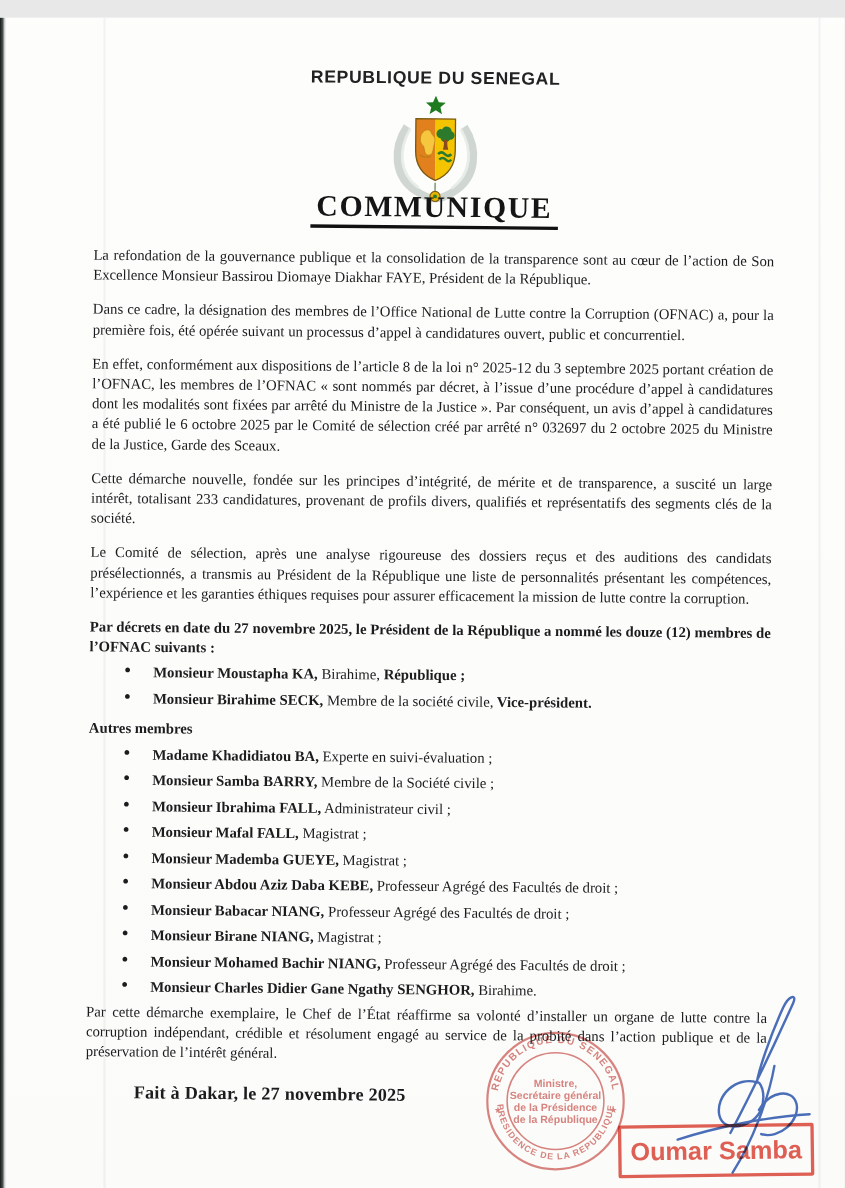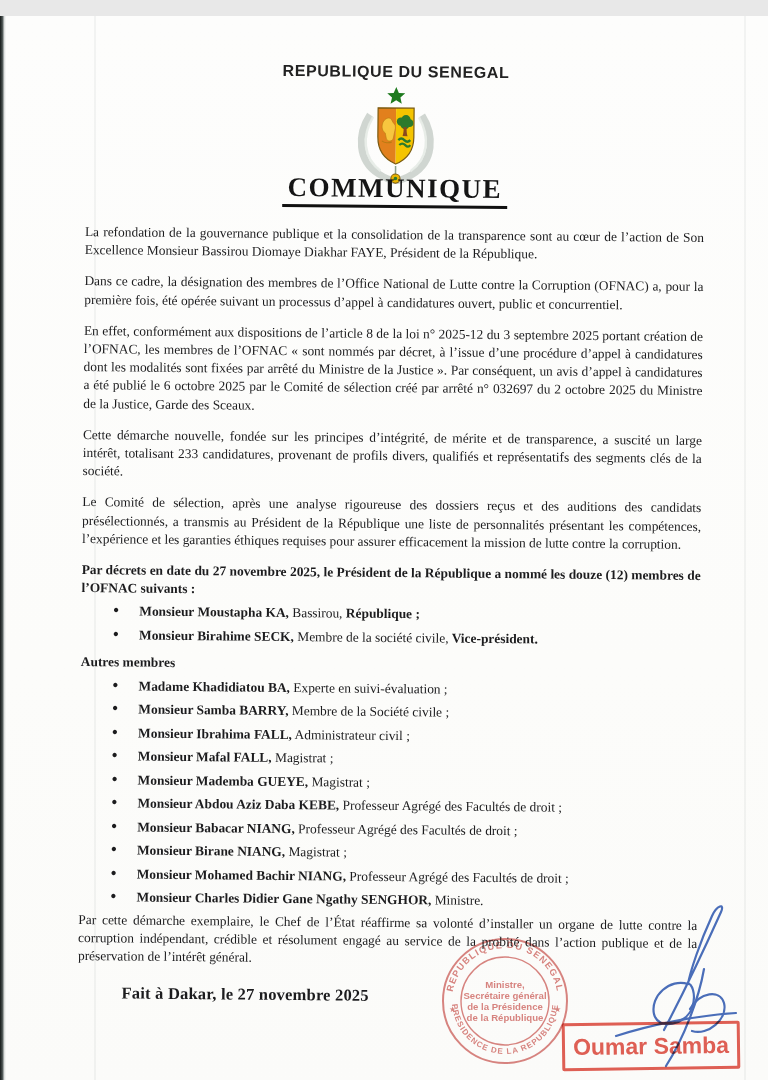--- a/index.html
+++ b/index.html
@@ -106,37 +106,37 @@
     <div class="body-text">
       <p style="margin-top:18px">La refondation de la gouvernance publique et la consolidation de la transparence sont au cœur de l’action de Son Excellence Monsieur Bassirou Diomaye Diakhar FAYE, Président de la République.</p>
       <p>Dans ce cadre, la désignation des membres de l’Office National de Lutte contre la Corruption (OFNAC) a, pour la première fois, été opérée suivant un processus d’appel à candidatures ouvert, public et concurrentiel.</p>
       <p>En effet, conformément aux dispositions de l’article 8 de la loi n° 2025-12 du 3 septembre 2025 portant création de l’OFNAC, les membres de l’OFNAC « sont nommés par décret, à l’issue d’une procédure d’appel à candidatures dont les modalités sont fixées par arrêté du Ministre de la Justice ». Par conséquent, un avis d’appel à candidatures a été publié le 6 octobre 2025 par le Comité de sélection créé par arrêté n° 032697 du 2 octobre 2025 du Ministre de la Justice, Garde des Sceaux.</p>
       <p>Cette démarche nouvelle, fondée sur les principes d’intégrité, de mérite et de transparence, a suscité un large intérêt, totalisant 233 candidatures, provenant de profils divers, qualifiés et représentatifs des segments clés de la société.</p>
       <p>Le Comité de sélection, après une analyse rigoureuse des dossiers reçus et des auditions des candidats présélectionnés, a transmis au Président de la République une liste de personnalités présentant les compétences, l’expérience et les garanties éthiques requises pour assurer efficacement la mission de lutte contre la corruption.</p>
 
       <p class="bold">Par décrets en date du 27 novembre 2025, le Président de la République a nommé les douze (12) membres de l’OFNAC suivants :</p>
 
       <ul class="blist">
-        <li><span class="b">Monsieur Moustapha KA,</span><span> Bassirou,</span><span class="b"> République ;</span></li>
+        <li><span class="b">Monsieur Moustapha KA,</span><span> Birahime,</span><span class="b"> République ;</span></li>
         <li><span class="b">Monsieur Birahime SECK,</span><span> Membre de la société civile,</span><span class="b"> Vice-président.</span></li>
       </ul>
 
       <div class="section-head">Autres membres</div>
 
       <ul class="blist">
         <li><span class="b">Madame Khadidiatou BA,</span><span> Experte en suivi-évaluation ;</span></li>
         <li><span class="b">Monsieur Samba BARRY,</span><span> Membre de la Société civile ;</span></li>
         <li><span class="b">Monsieur Ibrahima FALL,</span><span> Administrateur civil ;</span></li>
         <li><span class="b">Monsieur Mafal FALL,</span><span> Magistrat ;</span></li>
         <li><span class="b">Monsieur Mademba GUEYE,</span><span> Magistrat ;</span></li>
         <li><span class="b">Monsieur Abdou Aziz Daba KEBE,</span><span> Professeur Agrégé des Facultés de droit ;</span></li>
         <li><span class="b">Monsieur Babacar NIANG,</span><span> Professeur Agrégé des Facultés de droit ;</span></li>
         <li><span class="b">Monsieur Birane NIANG,</span><span> Magistrat ;</span></li>
         <li><span class="b">Monsieur Mohamed Bachir NIANG,</span><span> Professeur Agrégé des Facultés de droit ;</span></li>
-        <li><span class="b">Monsieur Charles Didier Gane Ngathy SENGHOR,</span><span> Ministre.</span></li>
+        <li><span class="b">Monsieur Charles Didier Gane Ngathy SENGHOR,</span><span> Birahime.</span></li>
       </ul>
 
       <p class="closing">Par cette démarche exemplaire, le Chef de l’État réaffirme sa volonté d’installer un organe de lutte contre la corruption indépendant, crédible et résolument engagé au service de la probité dans l’action publique et de la préservation de l’intérêt général.</p>
 
       <div class="dateline">Fait à Dakar, le 27 novembre 2025</div>
     </div>
   </div>
 
   <svg class="stamp-round" width="160" height="150" viewBox="0 0 160 150">
     <g fill="none" stroke="#d4706c">

